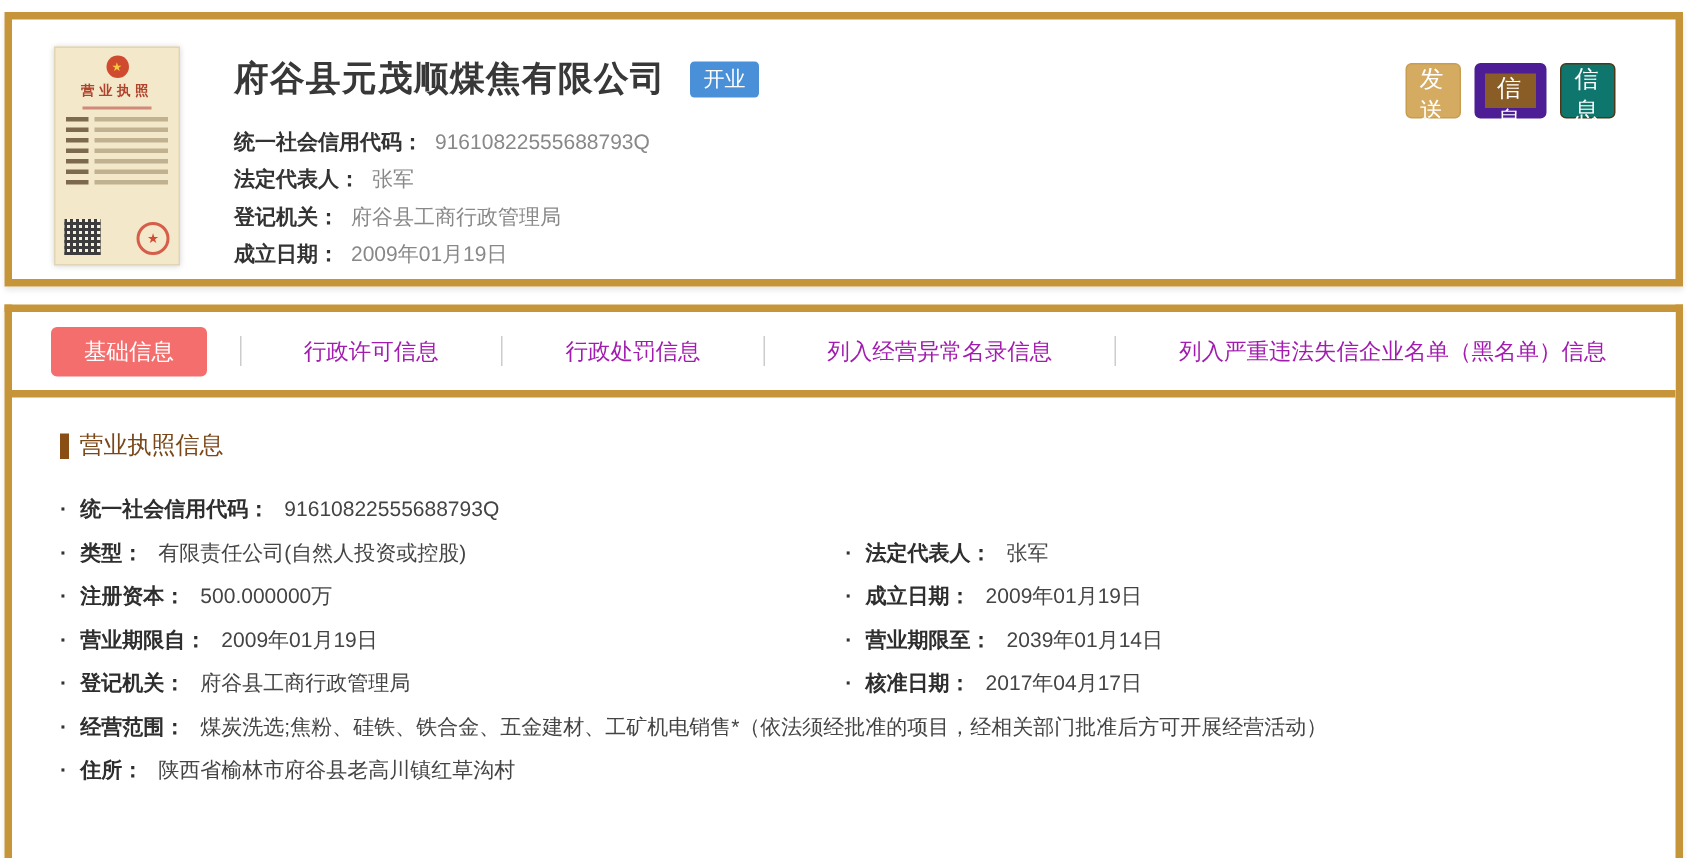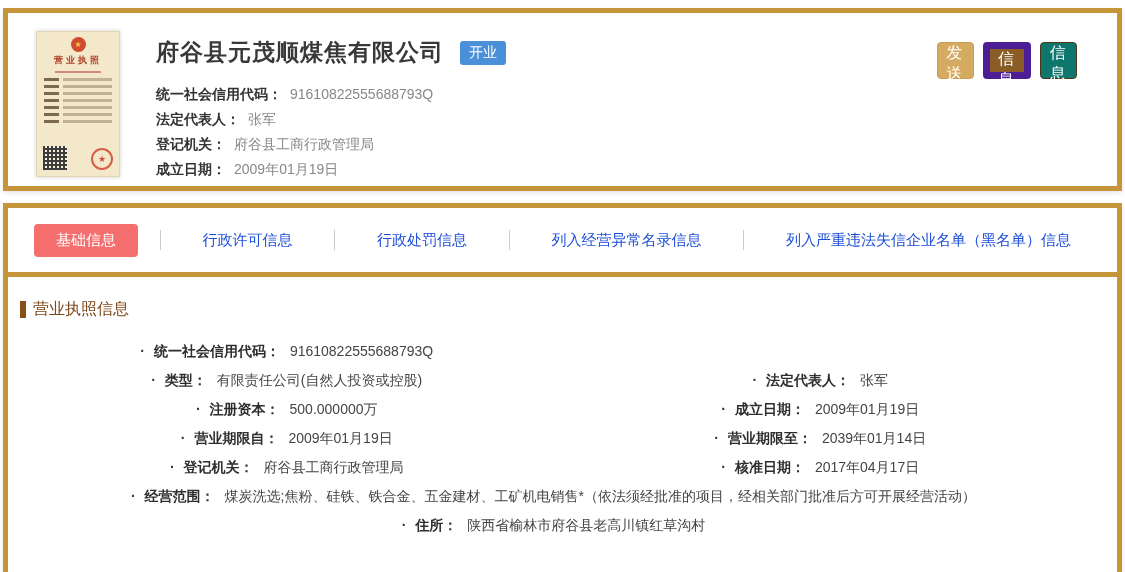--- a/index.html
+++ b/index.html
@@ -42,27 +42,27 @@
 
   .hbuttons { width:140px; flex:none; display:flex; gap:9px; margin-top:15px; }
   .hbtn { height:37px; border:none; border-radius:4px; color:#fff; font-size:16px;
           font-family:inherit; cursor:pointer; letter-spacing:2px; }
   .hbtn.b1 { background:#D5AB61; border:1px solid #c79d52; }
   .hbtn.b2 { background:#8B5D26; border:7px solid #4c1d95; }
   .hbtn.b3 { background:#0f766e; border:1px solid #4c3818; }
 
   
   .card.main { margin-top:12px; height:380px; border-bottom:none; }
-  .tabrow { height:69px; display:flex; align-items:center; justify-content:space-between;
+  .tabrow { height:57px; display:flex; align-items:center; justify-content:space-between;
             padding:0 26px; border-bottom:5px solid #C79539; background:#fff; }
-  .tab { font-size:15px; color:#1d4ed8; cursor:pointer; padding:7px 20px; white-space:nowrap; }
+  .tab { font-size:15px; color:#a21caf; cursor:pointer; padding:7px 20px; white-space:nowrap; }
   .tab.active { background:#F56E6E; color:#fff; border-radius:4px; padding:7px 22px; }
   .tabsep { width:1px; height:20px; background:#ccc; flex:none; }
 
-  .content { padding:22px 30px 0 12px;text-align:center; }
+  .content { padding:22px 30px 0 32px; }
   .sec-title { display:flex; align-items:center; font-size:16px; color:#7a4718; }
   .sec-title .bar { width:6px; height:17px; background:#8a4f15; margin-right:7px; }
 
   .fgrid { margin-top:17px; }
   .irow { display:flex; }
   .field { width:50%; height:29px; line-height:29px; font-size:14px; white-space:nowrap;
            overflow:hidden; }
   .field.full { width:100%; }
   .field::before { content:"·"; font-weight:bold; color:#333; margin-right:5px; }
   .field b { color:#2e2e2e; }

